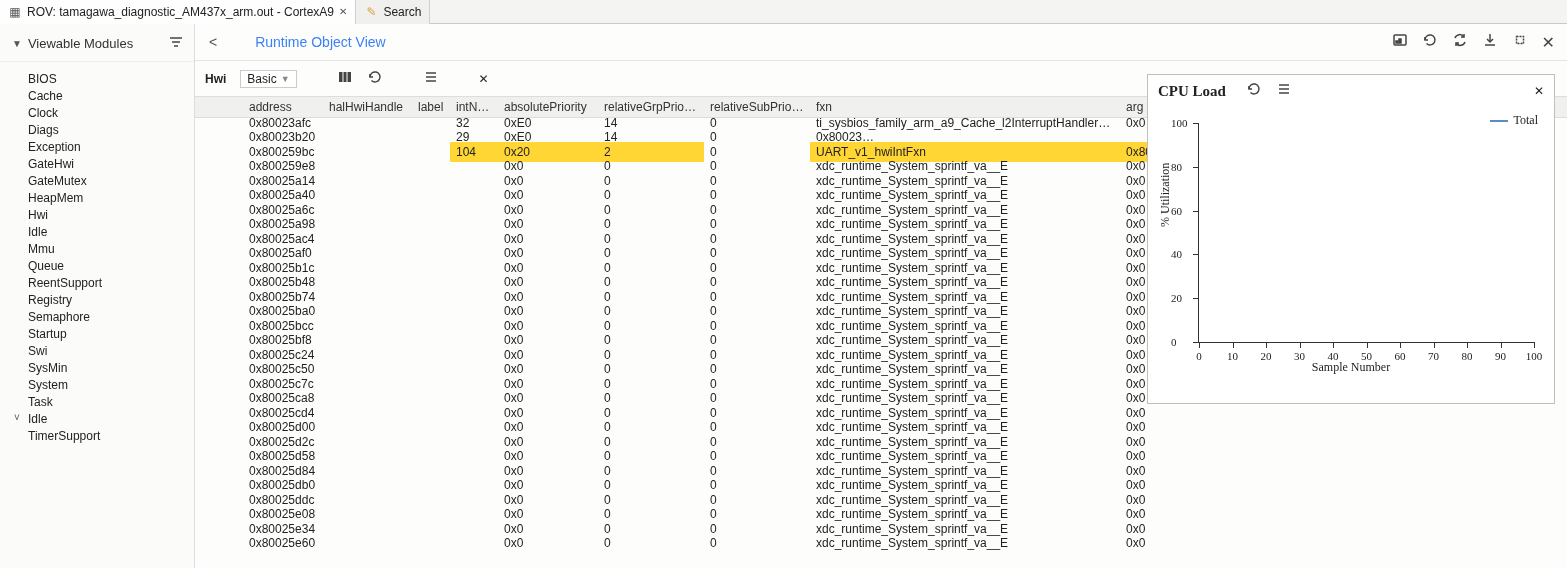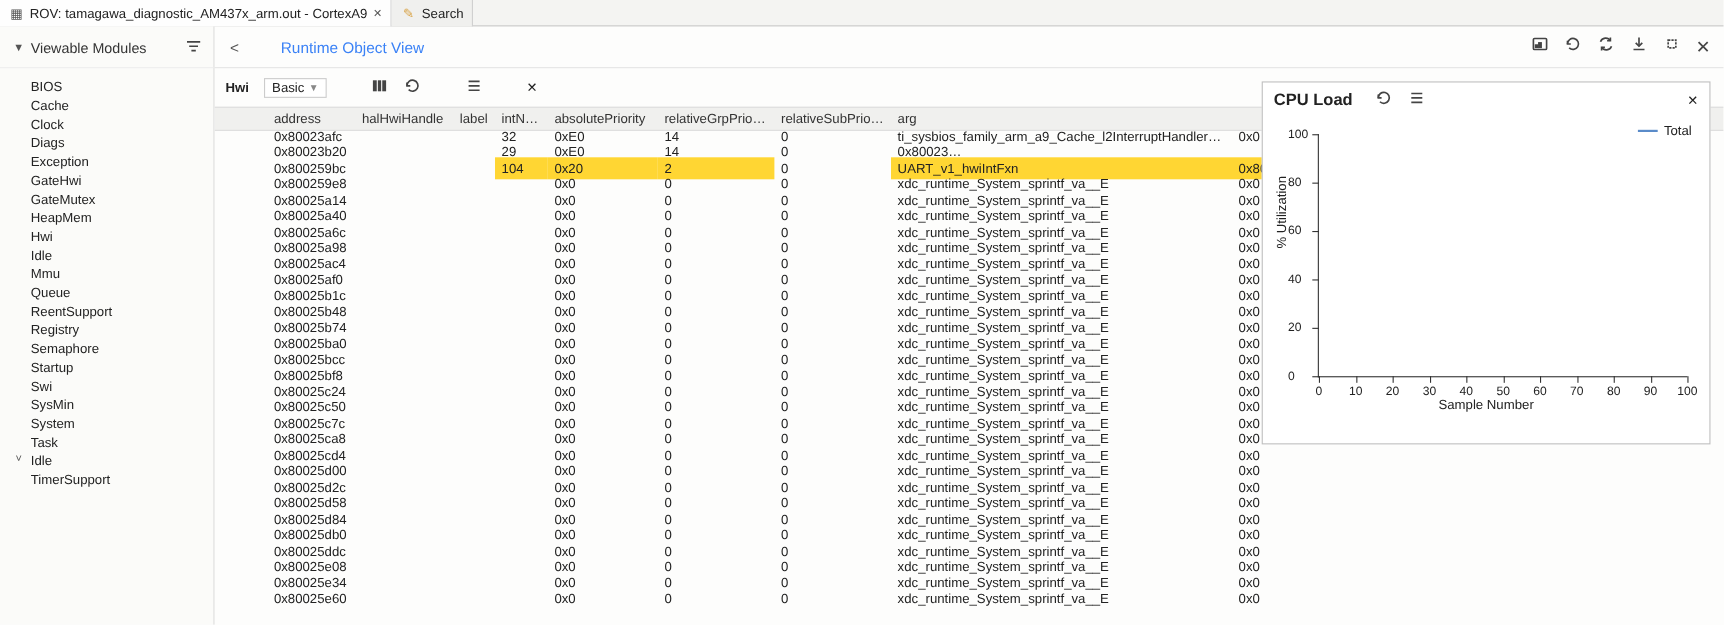--- a/index.html
+++ b/index.html
@@ -39,21 +39,21 @@
   .c-lbl { width: 32px; padding-left:0;}
   .c-int { width: 48px; }
   .c-abs { width: 100px; }
   .c-rgp { width: 106px; }
   .c-rsp { width: 106px; }
   .c-fxn { width: 310px; }
   .c-arg { width: 72px; }
   .table-rows { flex: 1; overflow: hidden; font-size: 12px; }
   .tr { display: flex; height: 14.5px; align-items: flex-end; }
   .hlcell { background: #ffd633; }
-  .chart-panel { position: absolute; right: 12px; top: 50px; width: 408px; height: 330px; border: 1px solid #bfbfbf; background: #fff; display: flex; flex-direction: column; }
+  .chart-panel { position: absolute; right: 12px; top: 50px; width: 408px; height: 330px; border: 1px solid #bfbfbf; background: #fff; display: flex; flex-direction: column; font-family: Liberation Serif, serif; }
   .chart-head { display: flex; align-items: center; gap: 14px; padding: 6px 10px; }
   .chart-title { font-weight: bold; font-size: 15px; margin-right: 6px; }
   .chart-head .sp { margin-left: auto; }
   .chart-body { flex: 1; position: relative; }
   .legend { position: absolute; top: 6px; right: 16px; display: flex; align-items: center; gap: 6px; font-size: 12px; }
   .legend .line { width: 18px; height: 2px; background: #5a8bc9; }
   .axes { position: absolute; left: 50px; right: 20px; top: 16px; bottom: 60px; border-left: 1px solid #333; border-bottom: 1px solid #333; }
   .ytick { position: absolute; left: -6px; width: 6px; height: 1px; background: #333; }
   .ylabel { position: absolute; left: -28px; font-size: 11px; transform: translateY(-50%); }
   .xtick { position: absolute; bottom: -6px; width: 1px; height: 6px; background: #333; }
@@ -178,20 +178,21 @@
         </div>
 
         <div class="table-head">
           <div class="th c-addr">address</div>
           <div class="th c-hal">halHwiHandle</div>
           <div class="th c-lbl">label</div>
           <div class="th c-int">intNum</div>
           <div class="th c-abs">absolutePriority</div>
           <div class="th c-rgp">relativeGrpPriority</div>
           <div class="th c-rsp">relativeSubPriority</div>
+          <div class="th c-fxn">fxn</div>
           <div class="th c-arg">arg</div>
         </div>
         <div class="table-rows" id="table-rows">
             <div class="tr">
               <div class="td c-addr">0x80023afc</div>
               <div class="td c-hal"></div>
               <div class="td c-lbl"></div>
               <div class="td c-int">32</div>
               <div class="td c-abs">0xE0</div>
               <div class="td c-rgp">14</div>

